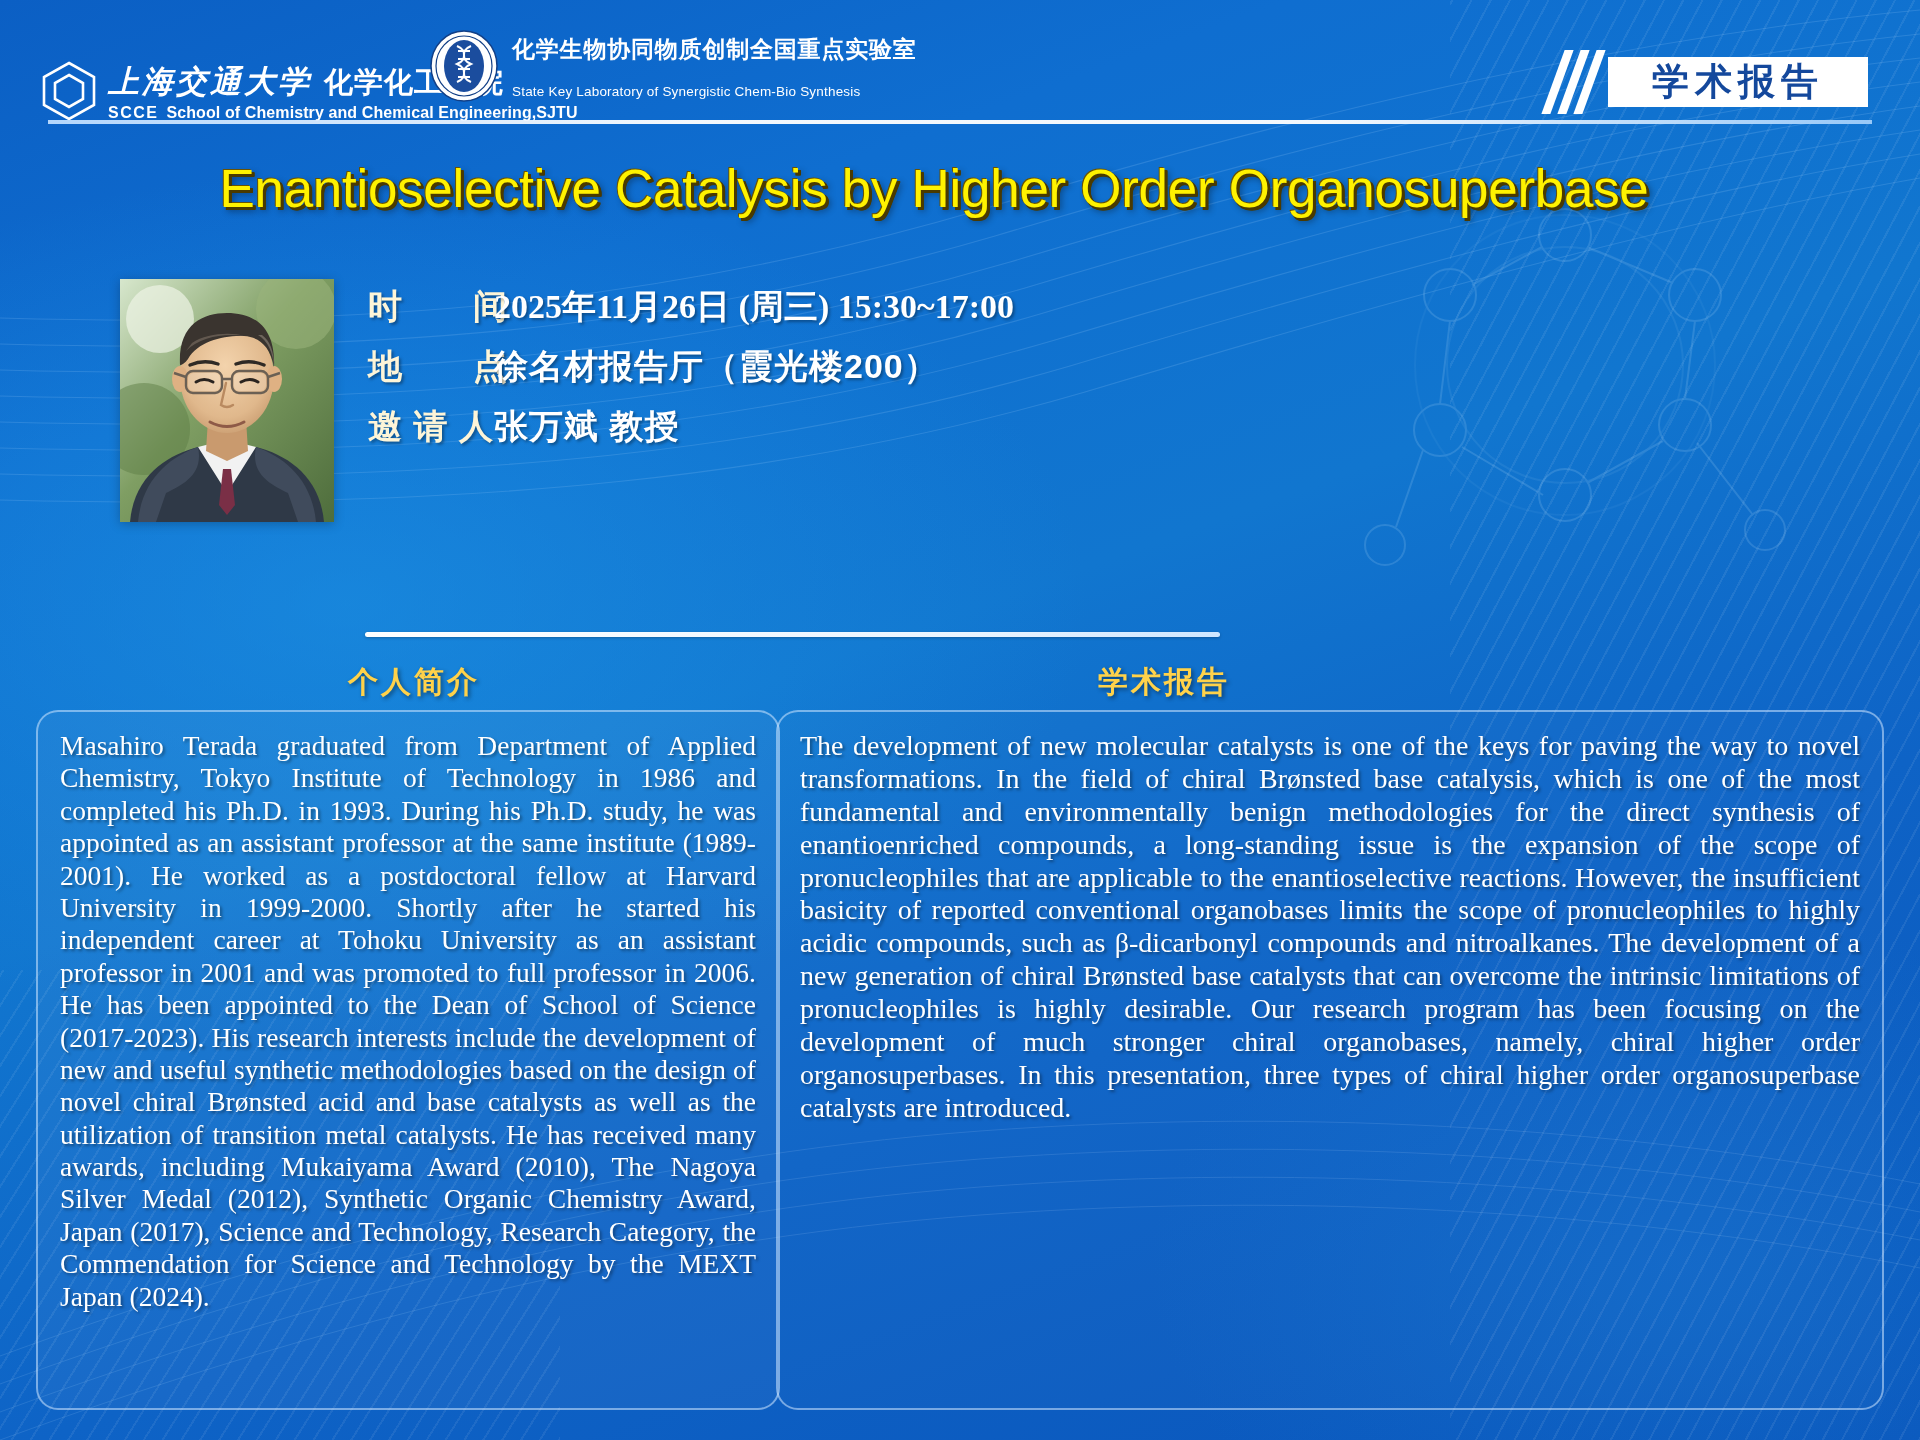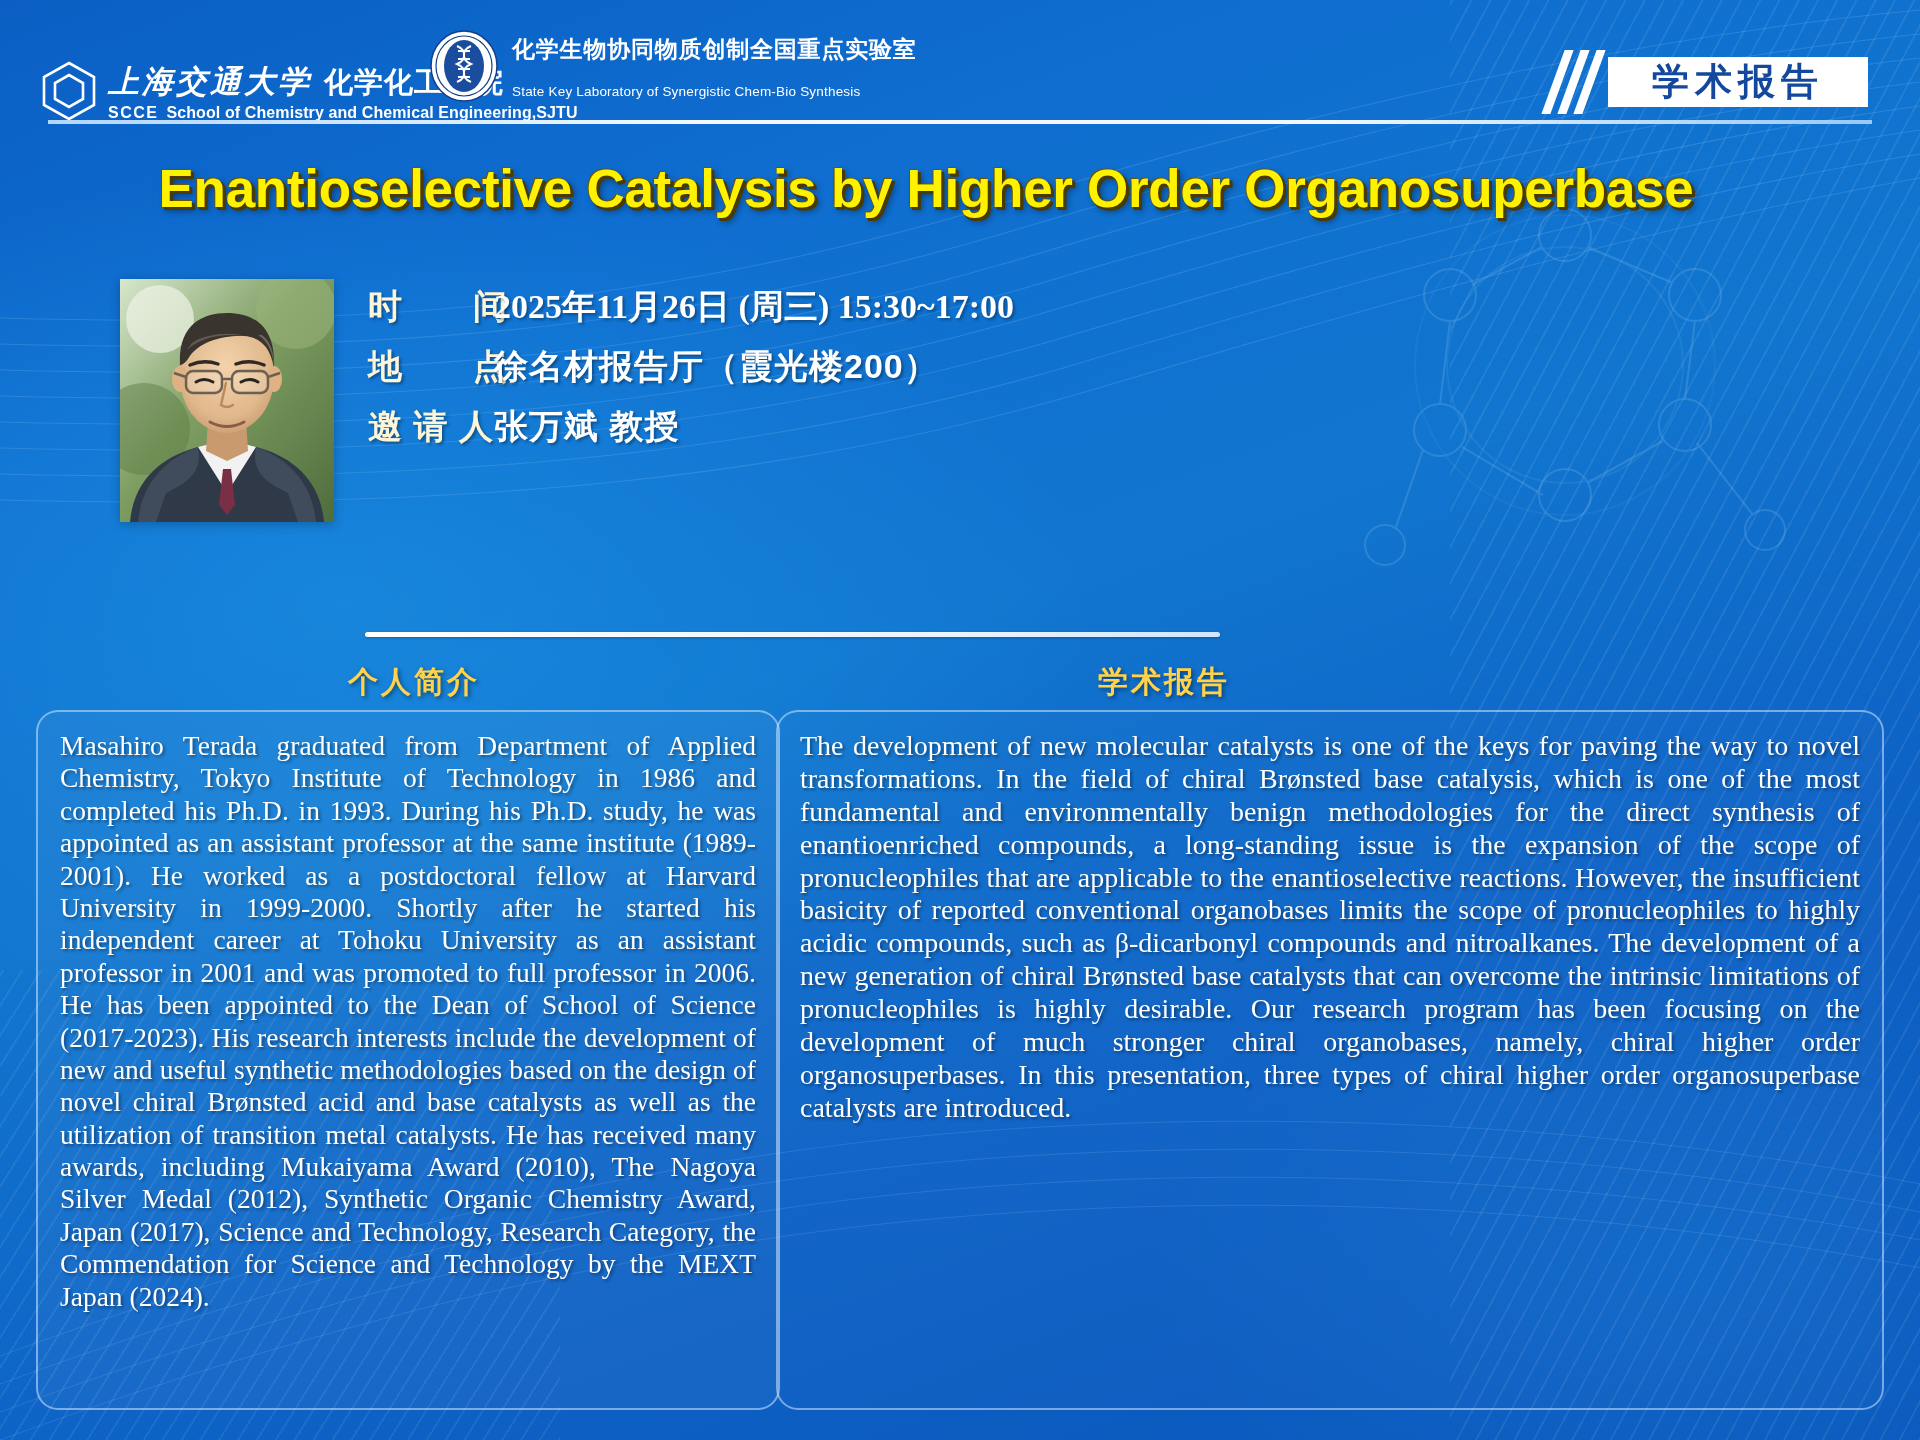--- a/index.html
+++ b/index.html
@@ -100,23 +100,23 @@
     transform:skewX(-20deg);
   }
   .badge-box{
     background:#ffffff; color:#14489c;
     padding:0 44px; display:flex; align-items:center;
     font-size:37px; font-weight:700; letter-spacing:6px;
   }
 
   
   .title{
-    position:absolute; left:4px; top:158px; width:1844px;
+    position:absolute; left:12px; top:158px; width:1844px;
     text-align:center;
-    font-size:53px; font-weight:700; letter-spacing:-.3px;
+    font-size:53px; font-weight:400; letter-spacing:-.3px;
     color:#fff200;
     text-shadow:
        3px 3px 0 #4a3a00,
        3px 2px 0 #4a3a00,
        2px 3px 0 #4a3a00,
       -1px -1px 0 #6b5300,
        4px 4px 7px rgba(0,0,0,.45);
     white-space:nowrap;
   }
 

